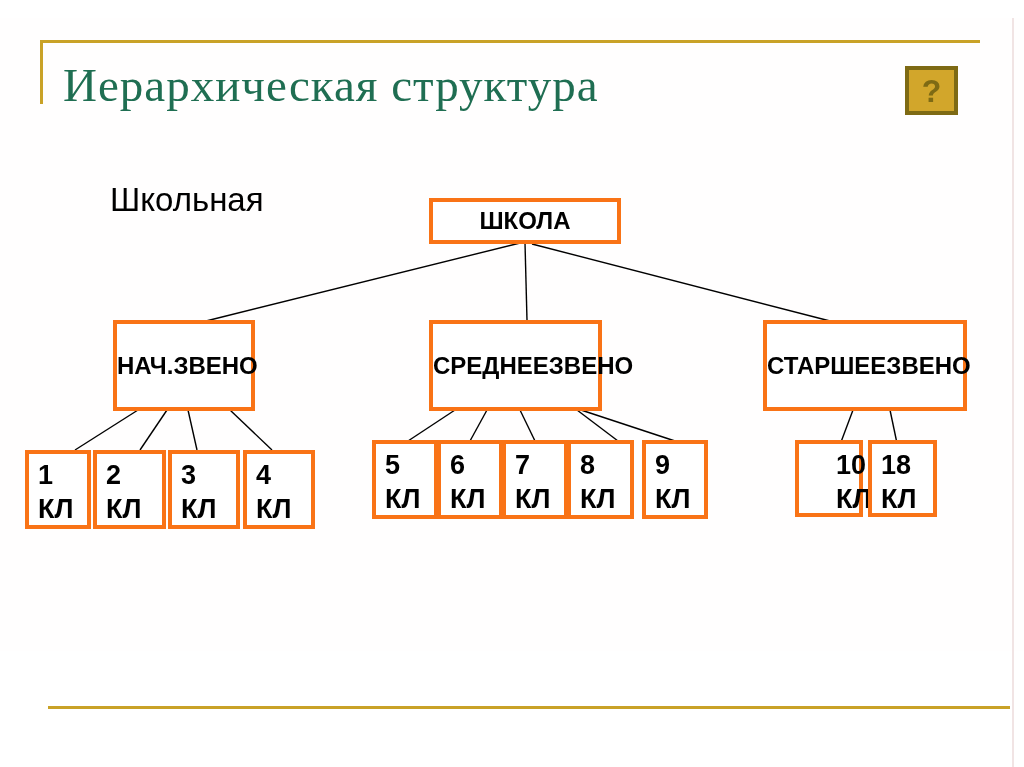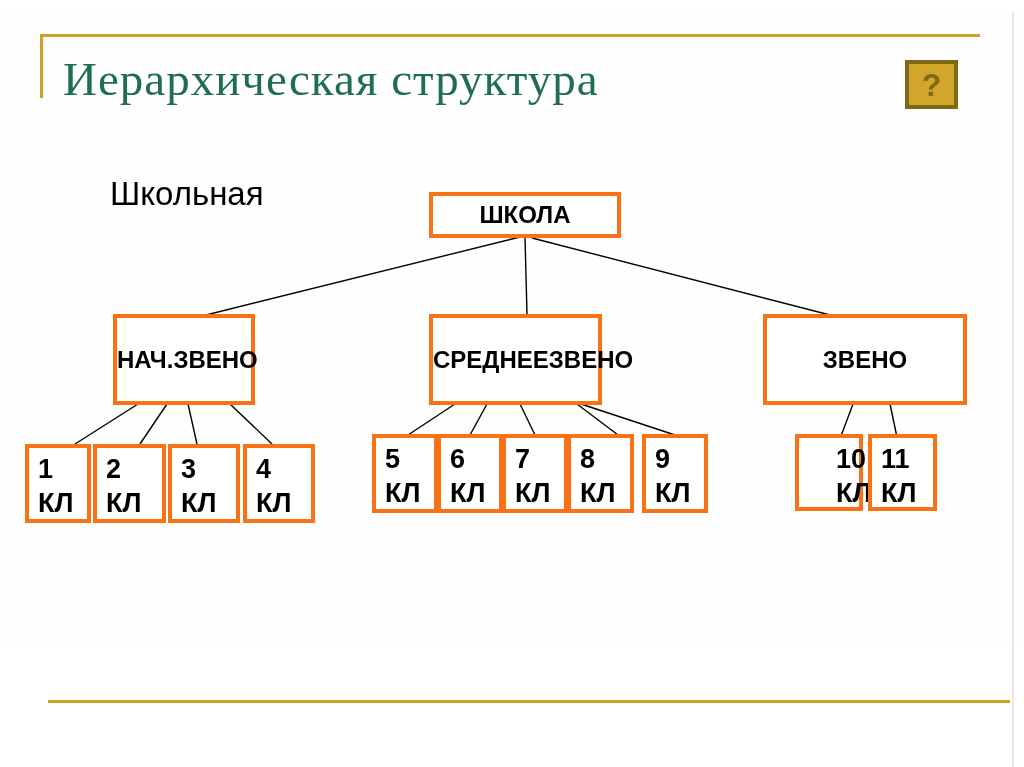--- a/index.html
+++ b/index.html
@@ -1,18 +1,18 @@
 <!DOCTYPE html>
 <html><head>
 <meta charset="utf-8">
 <style>
   html,body{margin:0;padding:0;}
   body{width:1024px;height:767px;background:#ffffff;position:relative;overflow:hidden;
        font-family:"Liberation Sans", sans-serif;}
-  .slide{position:absolute;left:0;top:12px;width:1024px;height:633px;background:#fffefe;}
+  .slide{position:absolute;left:0;top:18px;width:1024px;height:633px;background:#fffefe;}
 
   
   .frame-top{position:absolute;left:40px;top:22px;width:940px;height:3px;background:#C9A227;}
   .frame-left{position:absolute;left:40px;top:22px;width:3px;height:64px;background:#C9A227;}
   .frame-bottom{position:absolute;left:48px;top:688px;width:962px;height:3px;background:#C9A227;}
   .frame-right{position:absolute;left:1012px;top:0;width:2px;height:767px;background:#f1e4e4;}
 
   .title{position:absolute;left:63px;top:40px;margin:0;
          font-family:"Liberation Serif", serif;font-weight:normal;
          font-size:47px;letter-spacing:1px;color:#1F6E52;white-space:nowrap;}
@@ -98,20 +98,21 @@
 
   <div class="node node-branch n-nach">
     <span>НАЧ.</span>
     <span>ЗВЕНО</span>
   </div>
   <div class="node node-branch n-sred">
     <span>СРЕДНЕЕ</span>
     <span>ЗВЕНО</span>
   </div>
   <div class="node node-branch n-star">
+    <span>СТАРШЕЕ</span>
     <span>ЗВЕНО</span>
   </div>
 
   <div class="node node-class n-c1">
     <div>1</div>
     <div>КЛ</div>
   </div>
   <div class="node node-class n-c2">
     <div>2</div>
     <div>КЛ</div>
@@ -142,17 +143,17 @@
   </div>
   <div class="node node-class n-c9">
     <div>9</div>
     <div>КЛ</div>
   </div>
   <div class="node node-class n-c10">
     <div>10</div>
     <div>КЛ</div>
   </div>
   <div class="node node-class n-c11">
-    <div>11</div>
+    <div>18</div>
     <div>КЛ</div>
   </div>
 
 </div>
 
 </body></html>

